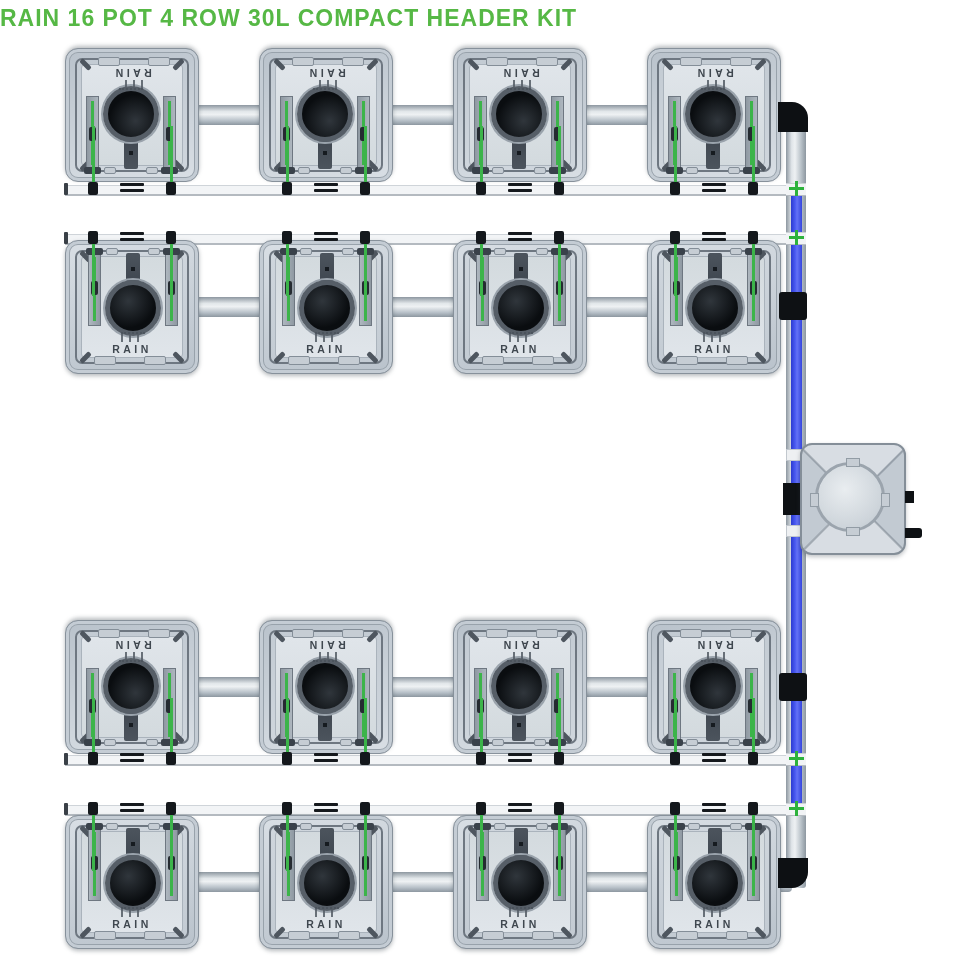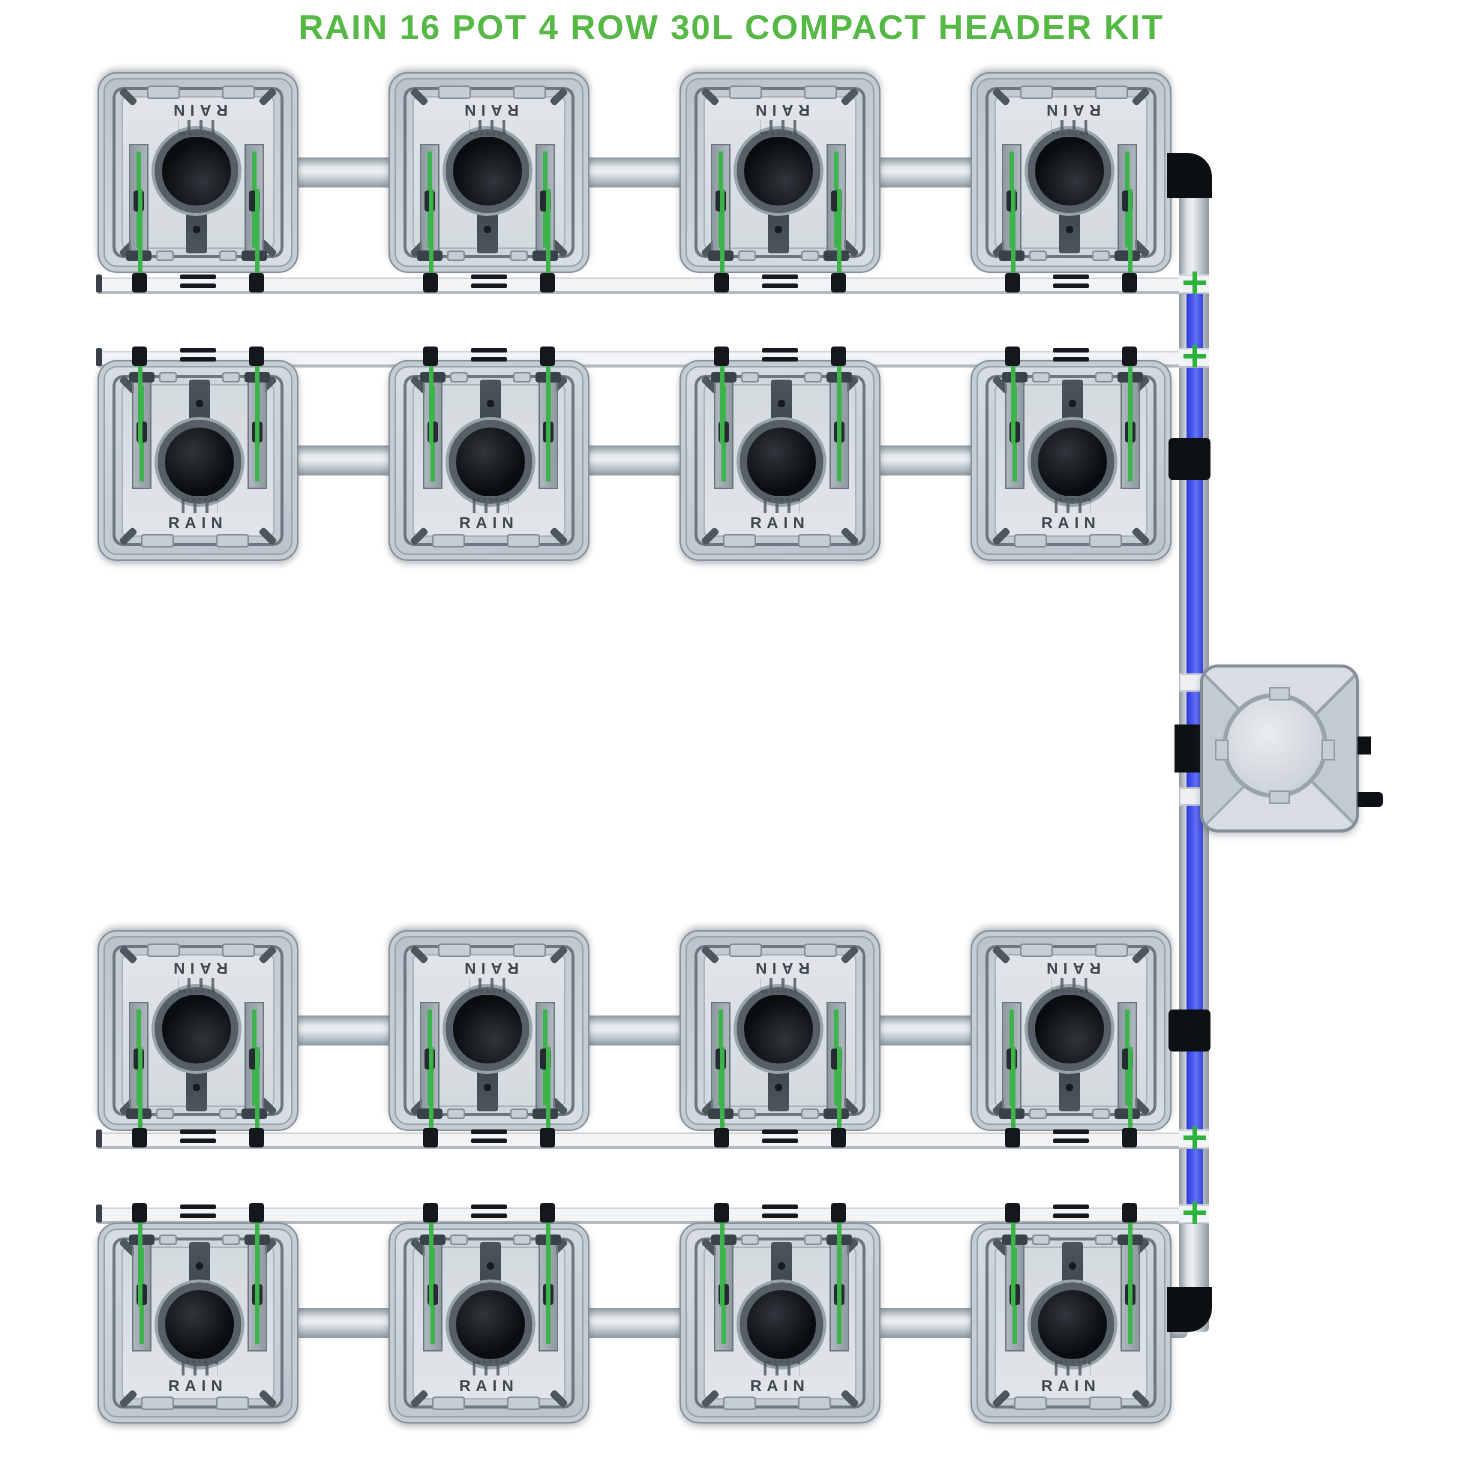--- a/index.html
+++ b/index.html
@@ -1,21 +1,21 @@
 <!DOCTYPE html>
 <html><head>
 <meta charset="utf-8">
 <style>
   html,body{margin:0;padding:0;background:#fff;}
   #stage{position:relative;width:975px;height:975px;background:#ffffff;overflow:hidden;
          font-family:"Liberation Sans",sans-serif;}
   .abs{position:absolute;}
 
   
-  #title{position:absolute;left:0;top:5px;width:100%;text-align:center;
+  #title{position:absolute;left:0;top:5px;width:100%;text-align:left;
          font-size:23px;font-weight:bold;letter-spacing:1px;color:#56b845;z-index:9;}
 
   
   .feed-pipe{background:linear-gradient(180deg,#8d97a0,#e2e7ea 32%,#eef1f3 48%,#b7c0c8 78%,#8d97a0);
              border-radius:4px;z-index:1;}
   .drain-pipe{background:#f2f4f6;border-top:1px solid #cfd4d9;border-bottom:2px solid #b4bac0;z-index:1;}
   .drain-cap{background:#3a4047;border-radius:1px;z-index:2;}
   .dripline{background:#3cb44a;z-index:3;}
   .drip-clip{background:#14181c;border-radius:2px;z-index:4;}
   .pipe-mark{background:#15191d;border-radius:1px;z-index:4;}

